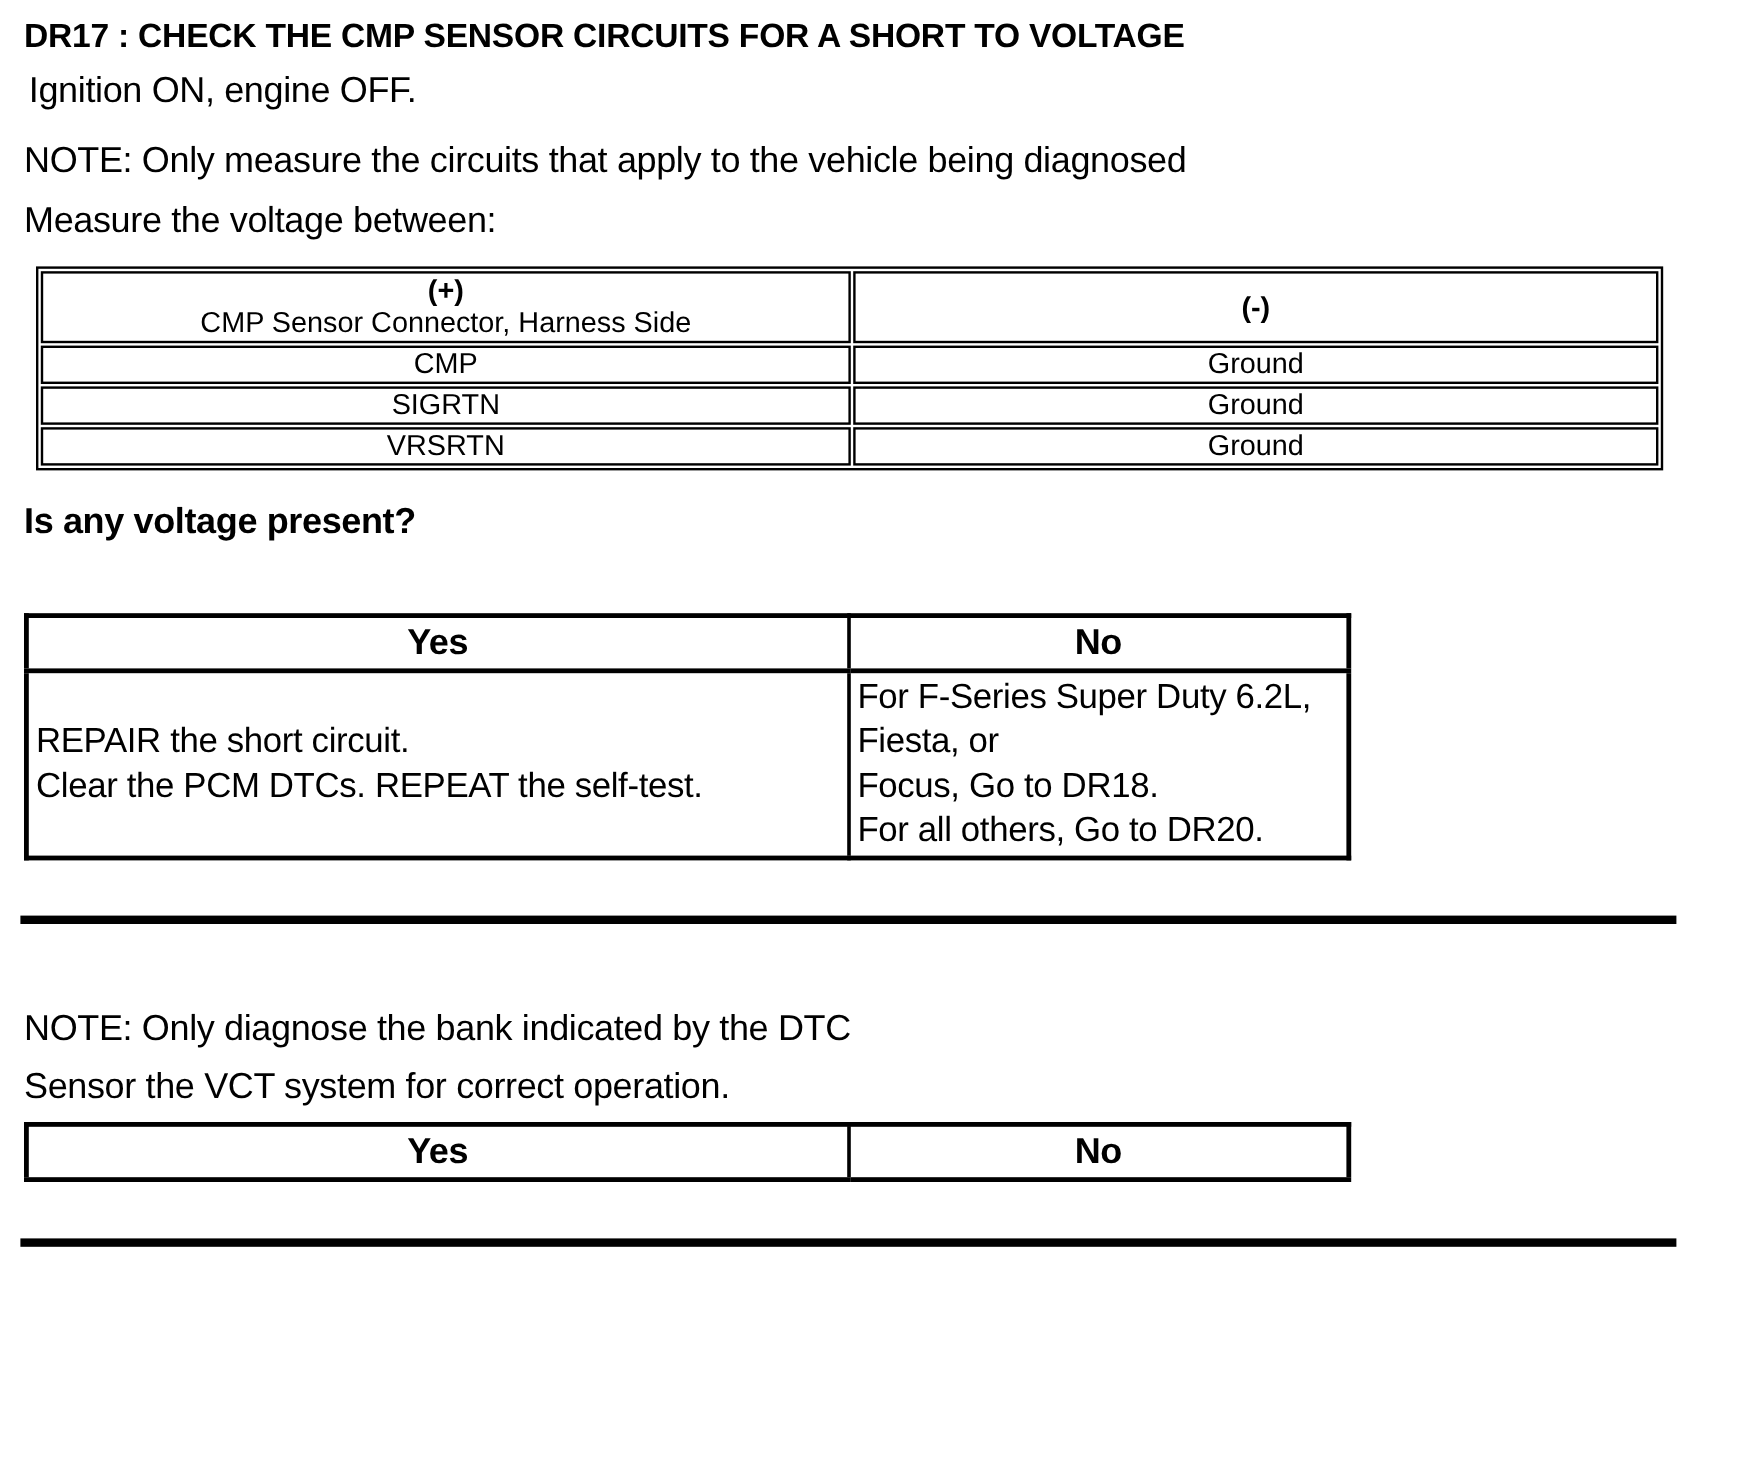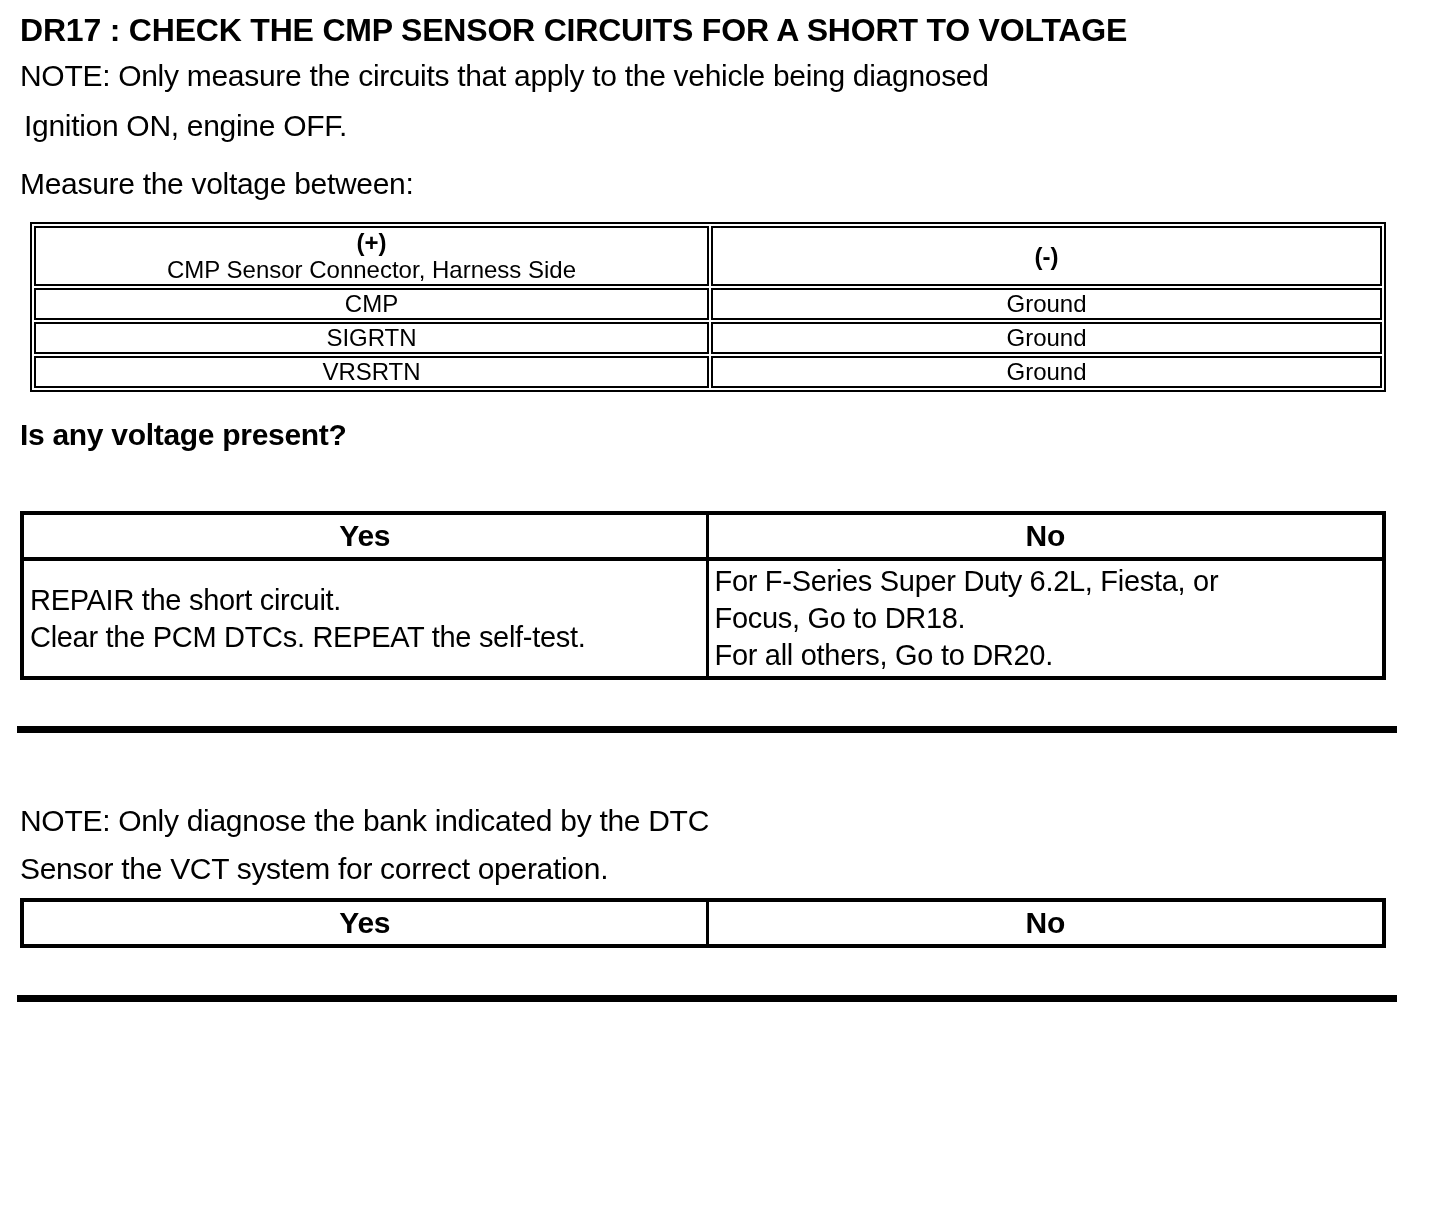--- a/index.html
+++ b/index.html
@@ -11,21 +11,21 @@
   .page {
     position: relative;
     width: 1456px;
     height: 1222px;
     background: #ffffff;
     overflow: hidden;
     padding-top: 16px;
   }
 
   .heading {
-    font-size: 32px;
+    font-size: 28px;
     font-weight: bold;
     line-height: 28px;
     margin-left: 20px;
     margin-bottom: 14px;
     letter-spacing: -0.2px;
   }
   .body-line {
     font-size: 30px;
     line-height: 36px;
     margin-left: 20px;
@@ -66,21 +66,21 @@
   table.meas .hdr-title { font-weight: bold; display: block; }
   table.meas .hdr-sub { font-weight: normal; display: block; }
   table.meas td { line-height: 26px; }
   .col-half-meas { width: 675px; }
 
   
   table.decision {
     border-collapse: collapse;
     border: 4px solid #000;
     margin-left: 20px;
-    width: 1366px;
+    width: 1106px;
     table-layout: fixed;
   }
   table.decision th {
     border: 3px solid #000;
     border-bottom: 4px solid #000;
     font-size: 30px;
     font-weight: bold;
     text-align: center;
     line-height: 38px;
     padding: 2px 0;
@@ -113,22 +113,22 @@
   .note2 { margin-bottom: 12px; }
   .check-line { margin-bottom: 11px; }
 </style>
 </head>
 <body>
 
 <div class="page">
 
   <div>
     <div class="heading">DR17 : CHECK THE CMP SENSOR CIRCUITS FOR A SHORT TO VOLTAGE</div>
+    <div class="body-line ignition">Ignition ON, engine OFF.</div>
     <div class="body-line note">NOTE: Only measure the circuits that apply to the vehicle being diagnosed</div>
-    <div class="body-line ignition">Ignition ON, engine OFF.</div>
     <div class="body-line measure">Measure the voltage between:</div>
 
     <table class="meas">
       <tbody>
           <tr>
         <th class="col-half-meas">
           <span class="hdr-title">(+)</span>
           <span class="hdr-sub">CMP Sensor Connector, Harness Side</span>
         </th>
         <th>

